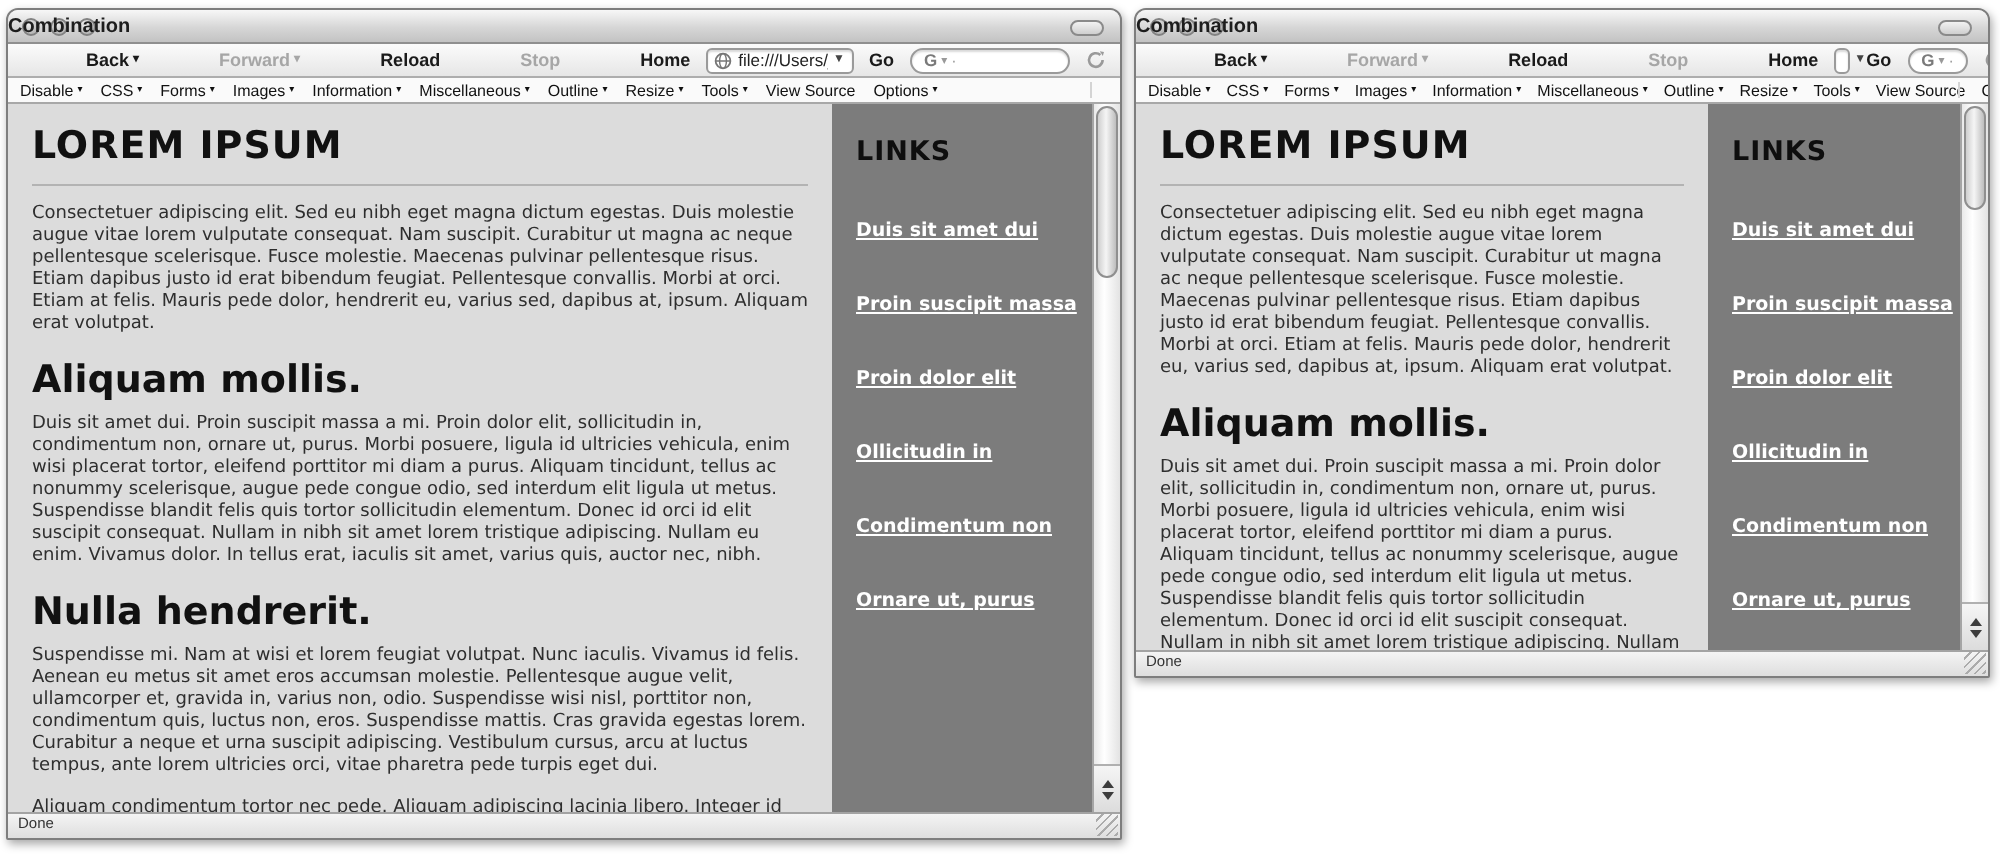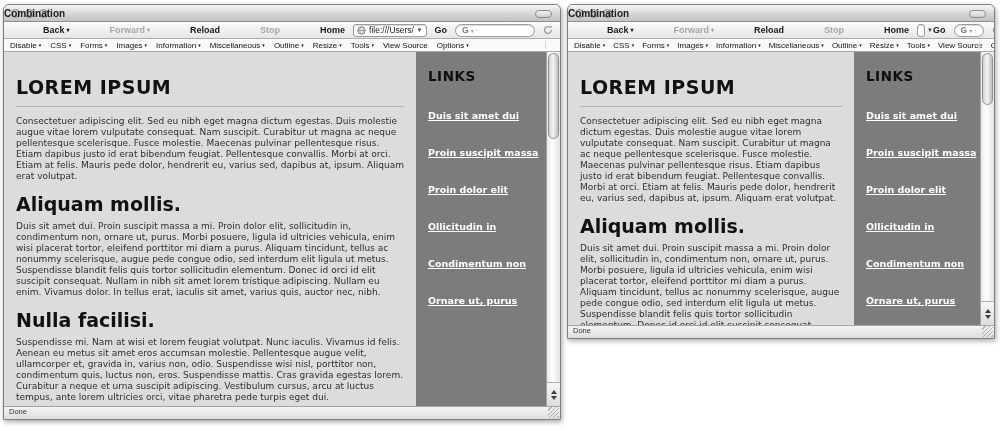--- a/index.html
+++ b/index.html
@@ -47,21 +47,21 @@
   .webdev{height:13px;flex:0 0 13px;display:flex;align-items:center;gap:9px;padding:0 6px;
     background:#fafafa;border-bottom:1px solid #a8a8a8;font-size:8px;color:#111;position:relative;}
   .wditem{display:flex;align-items:center;gap:2px;white-space:nowrap;cursor:default;}
   .wditem .caret{font-size:5px;}
   .wdsep{position:absolute;right:14px;top:2px;bottom:2px;width:1px;background:#d4d4d4;}
 
   
   .content{flex:1;display:flex;overflow:hidden;background:var(--content-bg);}
   .main{flex:1;min-width:0;padding:6px 12px 0 12px;overflow:hidden;
     font-family:"DejaVu Sans",sans-serif;color:#2e2e2e;}
-  .h1{font-size:19px;font-weight:bold;color:#111;letter-spacing:.5px;margin-top:18px;
+  .h1{font-size:19px;font-weight:bold;color:#111;letter-spacing:.5px;margin-top:4px;
     font-family:"DejaVu Sans",sans-serif;}
   .hr{border:0;border-top:1px solid #b3b3b3;margin:8px 0 9px 0;}
   .p{font-size:9px;line-height:11px;margin:0 0 10px 0;}
   .h2{font-size:19px;font-weight:bold;color:#111;margin:11px 0 6px 0;}
   .side{flex:0 0 130px;background:var(--sidebar-bg);padding:10px 10px 0 12px;overflow:hidden;
     font-family:"DejaVu Sans",sans-serif;}
   .win-right .side{flex:0 0 126px;}
   .sideh{font-size:13.5px;font-weight:bold;color:#0e0e0e;margin:6px 0 12px 0;letter-spacing:.5px;}
   .slink{display:block;font-size:9.5px;font-weight:bold;color:var(--link-color);
     text-decoration:underline;margin-bottom:9.5px;white-space:nowrap;cursor:pointer;margin-top:26px;}
@@ -200,21 +200,21 @@
       <span class="wdsep"></span>
     </div>
 
     <div class="content">
       <div class="main">
         <div class="h1">LOREM IPSUM</div>
         <div class="hr"></div>
         <p class="p">Consectetuer adipiscing elit. Sed eu nibh eget magna dictum egestas. Duis molestie augue vitae lorem vulputate consequat. Nam suscipit. Curabitur ut magna ac neque pellentesque scelerisque. Fusce molestie. Maecenas pulvinar pellentesque risus. Etiam dapibus justo id erat bibendum feugiat. Pellentesque convallis. Morbi at orci. Etiam at felis. Mauris pede dolor, hendrerit eu, varius sed, dapibus at, ipsum. Aliquam erat volutpat.</p>
         <div class="h2">Aliquam mollis.</div>
         <p class="p">Duis sit amet dui. Proin suscipit massa a mi. Proin dolor elit, sollicitudin in, condimentum non, ornare ut, purus. Morbi posuere, ligula id ultricies vehicula, enim wisi placerat tortor, eleifend porttitor mi diam a purus. Aliquam tincidunt, tellus ac nonummy scelerisque, augue pede congue odio, sed interdum elit ligula ut metus. Suspendisse blandit felis quis tortor sollicitudin elementum. Donec id orci id elit suscipit consequat. Nullam in nibh sit amet lorem tristique adipiscing. Nullam eu enim. Vivamus dolor. In tellus erat, iaculis sit amet, varius quis, auctor nec, nibh.</p>
-        <div class="h2">Nulla facilisi.</div>
+        <div class="h2">Nulla hendrerit.</div>
         <p class="p">Suspendisse mi. Nam at wisi et lorem feugiat volutpat. Nunc iaculis. Vivamus id felis. Aenean eu metus sit amet eros accumsan molestie. Pellentesque augue velit, ullamcorper et, gravida in, varius non, odio. Suspendisse wisi nisl, porttitor non, condimentum quis, luctus non, eros. Suspendisse mattis. Cras gravida egestas lorem. Curabitur a neque et urna suscipit adipiscing. Vestibulum cursus, arcu at luctus tempus, ante lorem ultricies orci, vitae pharetra pede turpis eget dui.</p>
         <p class="p">Aliquam condimentum tortor nec pede. Aliquam adipiscing lacinia libero. Integer id elit.</p>
       </div>
       <div class="side">
         <div class="sideh">LINKS</div>
         <div>
 
         <a class="slink">Duis sit amet dui</a>
             <a class="slink">Proin suscipit massa</a>
             <a class="slink">Proin dolor elit</a>

